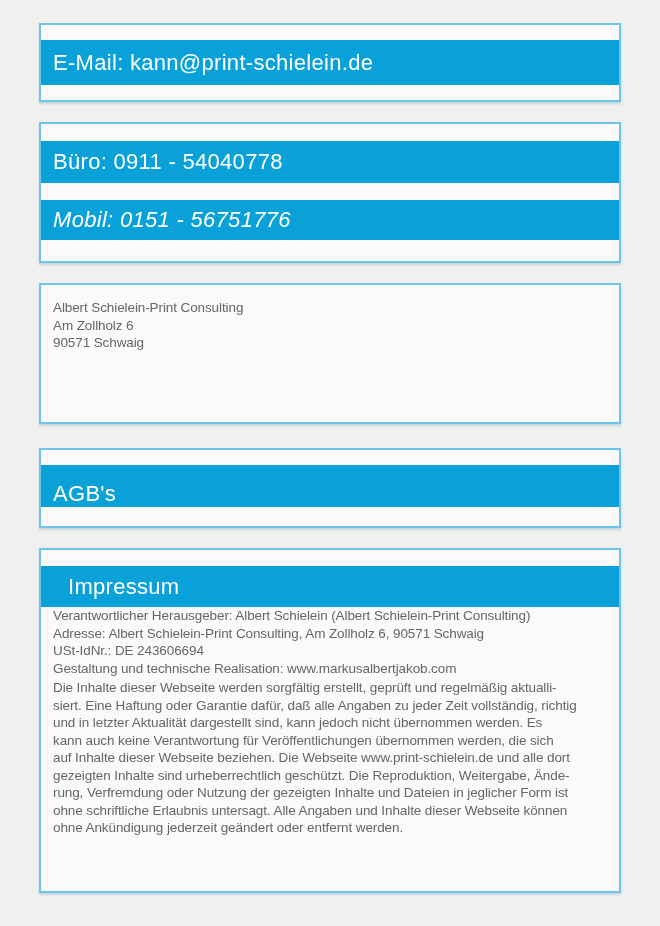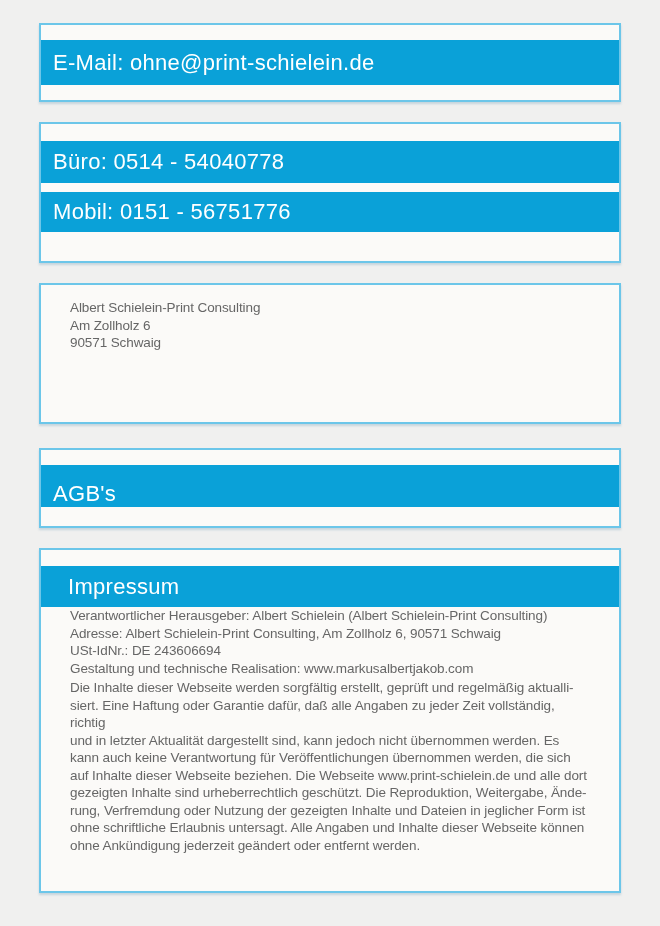--- a/index.html
+++ b/index.html
@@ -20,54 +20,54 @@
     width:100%;
     display:flex;align-items:center;
     color:#ffffff;
     font-size:22px;font-weight:300;letter-spacing:0.3px;
     padding-left:12px;box-sizing:border-box;
     cursor:pointer;
   }
   .body-text{
     color:#666666;
     font-size:13.5px;line-height:17.5px;letter-spacing:-0.1px;
-    padding:0 29px;white-space:pre-line;
+    padding:0 12px;white-space:pre-line;
   }
   
   #box-email{top:23px;height:79px;}
   #box-email .blue-bar{margin-top:15px;height:45px;}
   
   #box-phone{top:122px;height:141px;}
   #box-phone .bar-buero{margin-top:17px;height:42px;}
-  #box-phone .bar-mobil{margin-top:9px;height:40px;}
+  #box-phone .bar-mobil{margin-top:17px;height:40px;font-style:italic;}
   
   #box-anschrift{top:283px;height:141px;}
   #box-anschrift .blue-bar{margin-top:15px;height:40px;}
   #box-anschrift .body-text{margin-top:14px;}
   
   #box-agbs{top:448px;height:80px;}
   #box-agbs .blue-bar{margin-top:15px;height:42px;align-items:flex-end;}
   
   #box-impressum{top:548px;height:345px;}
   #box-impressum .blue-bar{margin-top:16px;height:41px;padding-left:27px;}
   #box-impressum .impressum-info{}
   #box-impressum .impressum-paragraph{margin-top:2px;}
 </style>
 </head>
 <body>
 
 <div class="box" id="box-email">
   <div class="blue-bar">
-    <span>E-Mail: ohne@print-schielein.de</span>
+    <span>E-Mail: kann@print-schielein.de</span>
   </div>
 </div>
 
 <div class="box" id="box-phone">
   <div class="blue-bar bar-buero">
-    <span>Büro: 0514 - 54040778</span>
+    <span>Büro: 0911 - 54040778</span>
   </div>
   <div class="blue-bar bar-mobil">
     <span>Mobil: 0151 - 56751776</span>
   </div>
 </div>
 
 <div class="box" id="box-anschrift">
   <div class="body-text">Albert Schielein-Print Consulting
 Am Zollholz 6
 90571 Schwaig</div>

